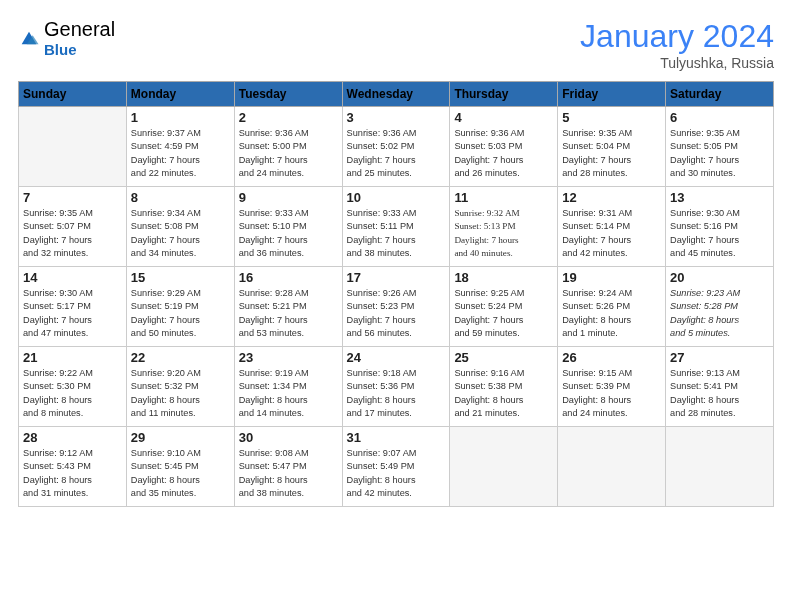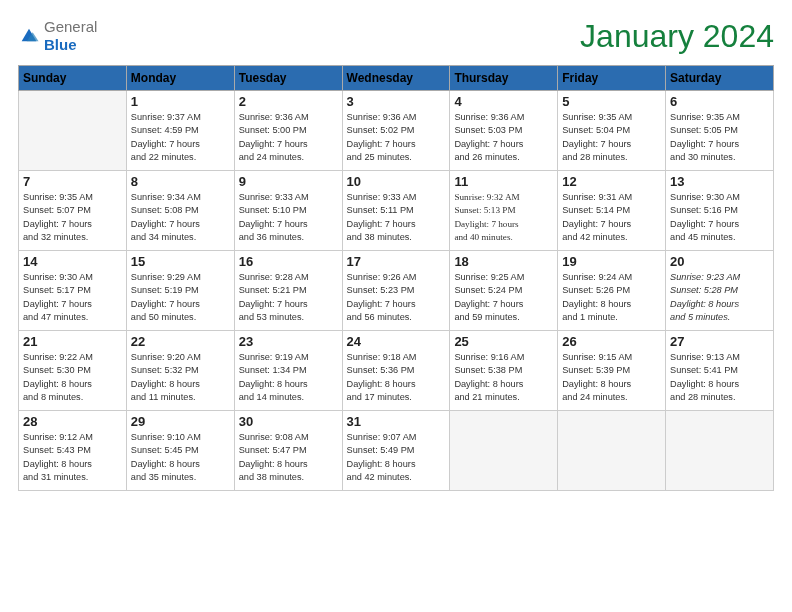--- a/index.html
+++ b/index.html
@@ -21,40 +21,40 @@
       justify-content: space-between;
       align-items: flex-start;
       margin-bottom: 10px;
     }
     .logo {
       display: flex;
       align-items: center;
       gap: 4px;
     }
     .logo-text-general {
-      font-size: 15px;
-      color: #737373;
+      font-size: 20px;
+      color: #000000;
       font-weight: normal;
       margin-top: 40px;
     }
     .logo-text-blue {
       font-size: 15px;
       color: #1a6bbf;
       font-weight: bold;
     }
     .logo-icon {
       width: 22px;
       height: 22px;
     }
     .title-block {
       text-align: right;
     }
     .month-title {
       font-size: 32px;
-      color: #15803d;
+      color: #3b82f6;
       font-weight: normal;
     }
     .location-title {
       font-size: 14px;
       color: #555;
     }
     .calendar {
       width: 100%;
       border-collapse: collapse;
       table-layout: fixed;
@@ -102,20 +102,21 @@
         <polygon points="5,22 15,5 25,22" fill="#1a6bbf"></polygon>
         <polygon points="12,22 20,10 28,22" fill="#2980b9" opacity="0.7"></polygon>
       </svg>
       <div>
         <span class="logo-text-general">General</span><br>
         <span class="logo-text-blue">Blue</span>
       </div>
     </div>
     <div class="title-block">
       <div class="month-title">January 2024</div>
+      <div class="location-title">Tulyushka, Russia</div>
     </div>
   </div>
 
   <table class="calendar">
     <thead>
       <tr>
       <th>Sunday</th>
           <th>Monday</th>
           <th>Tuesday</th>
           <th>Wednesday</th>

